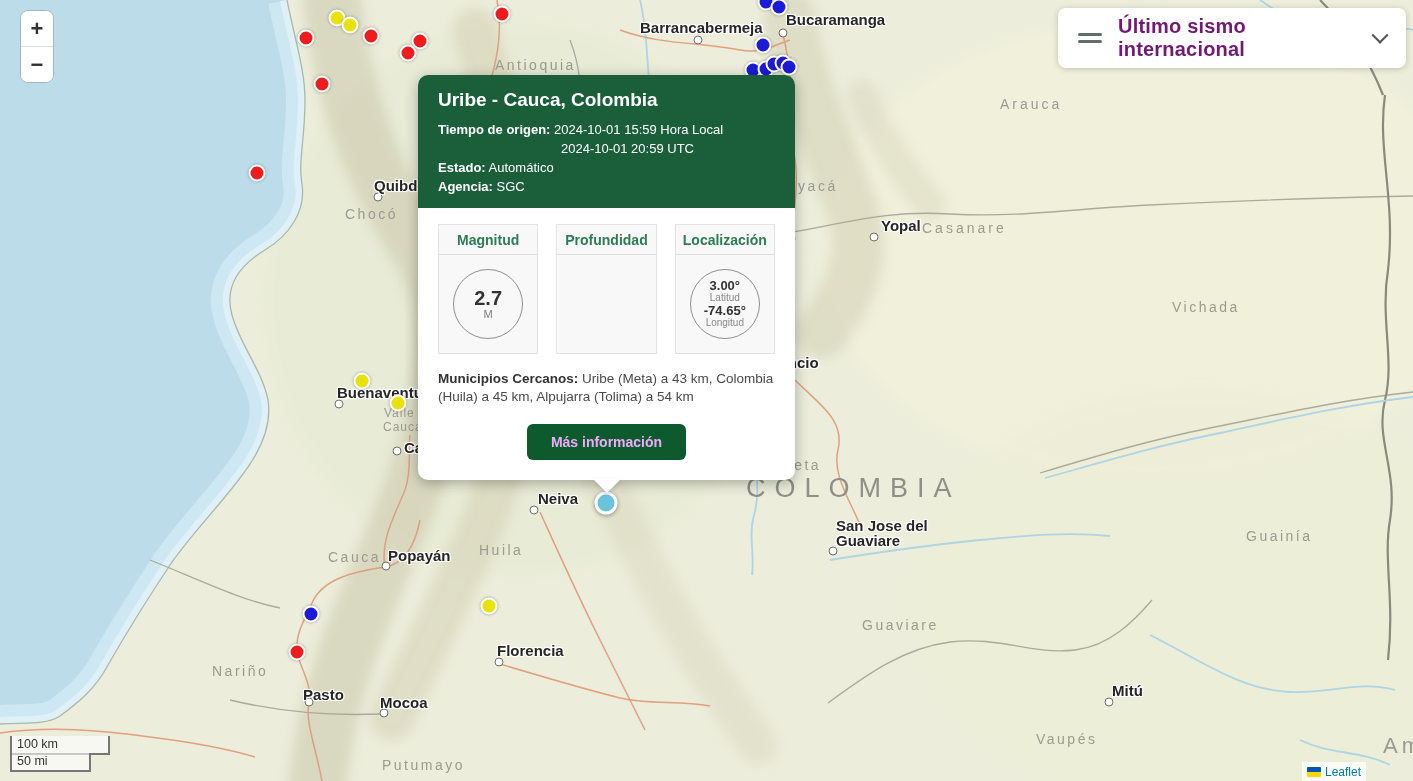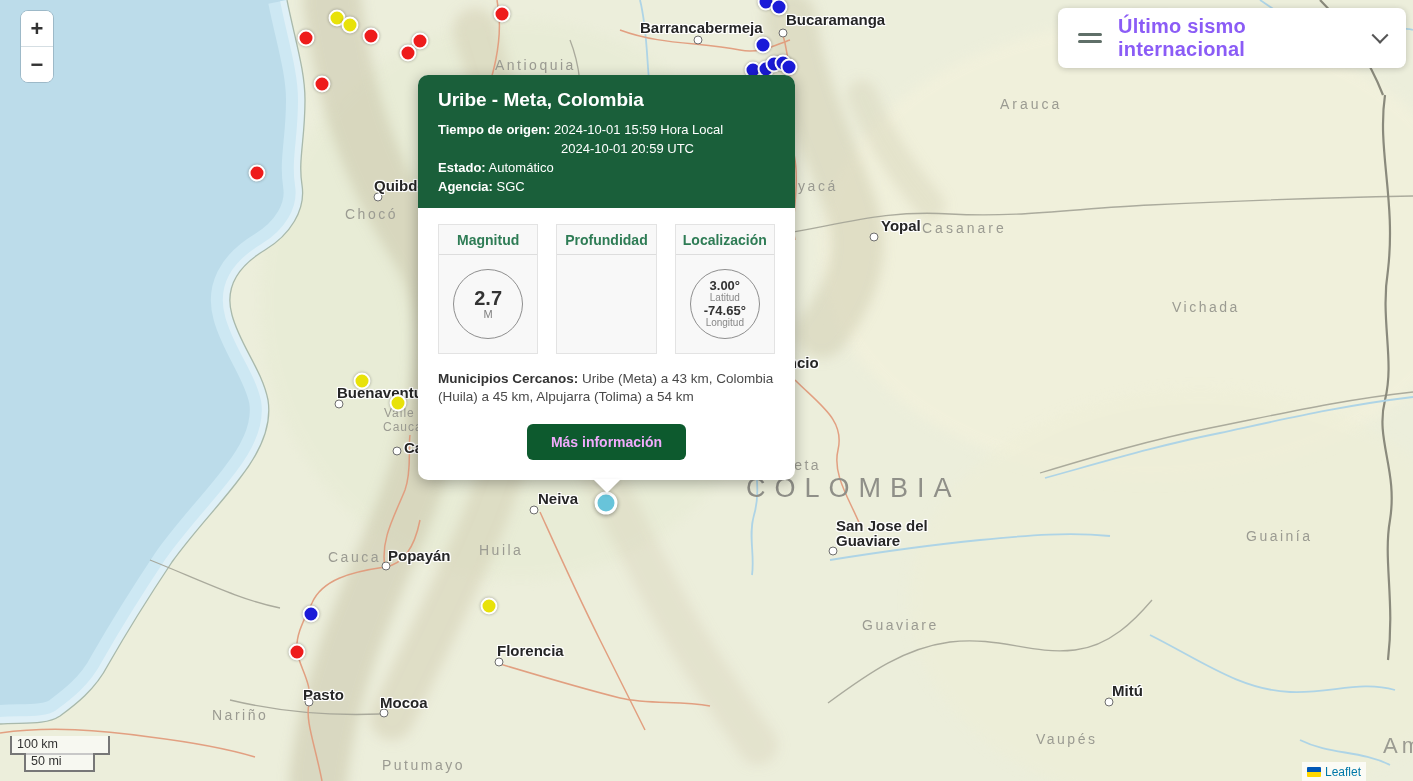--- a/index.html
+++ b/index.html
@@ -50,31 +50,31 @@
 
   
   #zoom-control{position:absolute;left:20px;top:10px;width:32px;z-index:20;background:#fff;border:1px solid #9db9c8;border-radius:8px;overflow:hidden;}
   .zoom-btn{height:35px;display:flex;align-items:center;justify-content:center;font-size:22px;font-weight:bold;color:#333;cursor:pointer;background:#fff;}
   #zoom-in{border-bottom:1px solid #d5dee3;}
 
   #layer-dropdown{position:absolute;left:1058px;top:8px;width:348px;height:60px;z-index:20;background:#fff;border-radius:8px;
     box-shadow:0 1px 6px rgba(0,0,0,.2);display:flex;align-items:center;padding:0 20px;box-sizing:border-box;cursor:pointer;}
   #menu-icon{margin-right:16px;}
   #menu-icon div{width:24px;height:3px;background:#5f6f68;border-radius:2px;margin:4px 0;}
-  #layer-label{flex:1;font-size:20px;font-weight:600;color:#8b5cf6;letter-spacing:.2px;}
+  #layer-label{flex:1;font-size:20px;font-weight:600;color:#701a75;letter-spacing:.2px;}
   #chevron-icon{width:10px;height:10px;border-right:2.4px solid #555;border-bottom:2.4px solid #555;transform:rotate(45deg) translate(-2px,-2px);}
 
   #legend-button{position:absolute;left:622px;top:723px;width:177px;height:33px;z-index:20;background:#fff;border-radius:6px;
     box-shadow:0 1px 5px rgba(0,0,0,.25);display:flex;align-items:center;justify-content:center;
     font-size:15px;color:#454545;letter-spacing:1.5px;cursor:pointer;}
 
   #scale-control{position:absolute;left:10px;top:736px;z-index:20;font-size:12.5px;color:#333;line-height:15px;}
   .scale-line{background:rgba(255,255,255,.6);border:2px solid #777;border-top:none;padding:1px 0 1px 5px;box-sizing:border-box;}
   #scale-km{width:100px;}
-  #scale-mi{width:71px;margin-top:-2px;margin-left:14px;}
+  #scale-mi{width:81px;margin-top:-2px;}
 
   #attribution{position:absolute;left:1302px;top:762px;height:19px;z-index:20;background:rgba(255,255,255,.75);
     display:flex;align-items:center;gap:4px;padding:0 5px;font-size:12px;color:#0078A8;white-space:nowrap;}
   #ua-flag{display:inline-block;width:14px;height:10px;border-radius:1px;overflow:hidden;flex:0 0 auto;
     background:linear-gradient(#0057B7 50%,#FFD700 50%);}
 </style>
 </head>
 <body>
 
 <div id="app">
@@ -150,21 +150,21 @@
       <div class="dept-label" style="left: 495px; top: 57px; position: absolute;">Antioquia</div>
       <div class="dept-label" style="left: 345px; top: 206px; position: absolute;">Chocó</div>
       <div class="dept-label" style="left: 776px; top: 178px; position: absolute;">Boyacá</div>
       <div class="dept-label" style="left: 922px; top: 220px; position: absolute; letter-spacing: 3px;">Casanare</div>
       <div class="dept-label" style="left: 1000px; top: 88px; position: absolute; letter-spacing: 3px; margin-top: 8px;">Arauca</div>
       <div class="dept-label" style="left: 1172px; top: 299px; position: absolute;">Vichada</div>
       <div class="dept-label" style="left: 384px; top: 406px; position: absolute; font-size: 12px; letter-spacing: 1px;">Valle del</div>
       <div class="dept-label" style="left: 383px; top: 420px; position: absolute; font-size: 12px; letter-spacing: 1px;">Cauca</div>
       <div class="dept-label" style="left: 328px; top: 549px; position: absolute;">Cauca</div>
       <div class="dept-label" style="left: 479px; top: 542px; position: absolute;">Huila</div>
-      <div class="dept-label" style="left: 212px; top: 663px; position: absolute; margin-top: 44px;">Nariño</div>
+      <div class="dept-label" style="left: 212px; top: 663px; position: absolute;">Nariño</div>
       <div class="dept-label" style="left: 382px; top: 757px; position: absolute;">Putumayo</div>
       <div class="dept-label" style="left: 780px; top: 457px; position: absolute;">Meta</div>
       <div class="dept-label" style="left: 862px; top: 617px; position: absolute;">Guaviare</div>
       <div class="dept-label" style="left: 1246px; top: 528px; position: absolute;">Guainía</div>
       <div class="dept-label" style="left: 1036px; top: 731px; position: absolute;">Vaupés</div>
       <div class="dept-label" style="left: 1383px; top: 733px; position: absolute; font-size: 22px; letter-spacing: 4px;">Amazonas</div>
       <div class="city-label" style="left: 640px; top: 20px; position: absolute;">Barrancabermeja</div>
       <div class="city-dot" style="left: 698px; top: 40px; position: absolute;"></div>
       <div class="city-label" style="left: 786px; top: 12px; position: absolute;">Bucaramanga</div>
       <div class="city-dot" style="left: 783px; top: 33px; position: absolute;"></div>
@@ -214,21 +214,21 @@
       <div class="eq blue" style="left: 783px; top: 63px; position: absolute;"></div>
       <div class="eq blue" style="left: 789px; top: 67px; position: absolute;"></div>
       <div class="eq blue" style="left: 311px; top: 614px; position: absolute;"></div>
     </div>
 
   <div id="selected-marker" style="left: 606px; top: 503px; background: rgb(104, 196, 218);"></div>
 
   <div id="popup">
     <div id="popup-tail"></div>
     <div class="popup-header">
-      <div class="popup-title">Uribe - Meta, Colombia</div>
+      <div class="popup-title">Uribe - Cauca, Colombia</div>
       <div class="p-row">
         <span class="p-label">Tiempo de origen:</span>
         <span>2024-10-01 15:59 Hora Local</span>
       </div>
       <div class="p-row p-utc">2024-10-01 20:59 UTC</div>
       <div class="p-row">
         <span class="p-label">Estado:</span>
         <span>Automático</span>
       </div>
       <div class="p-row">

